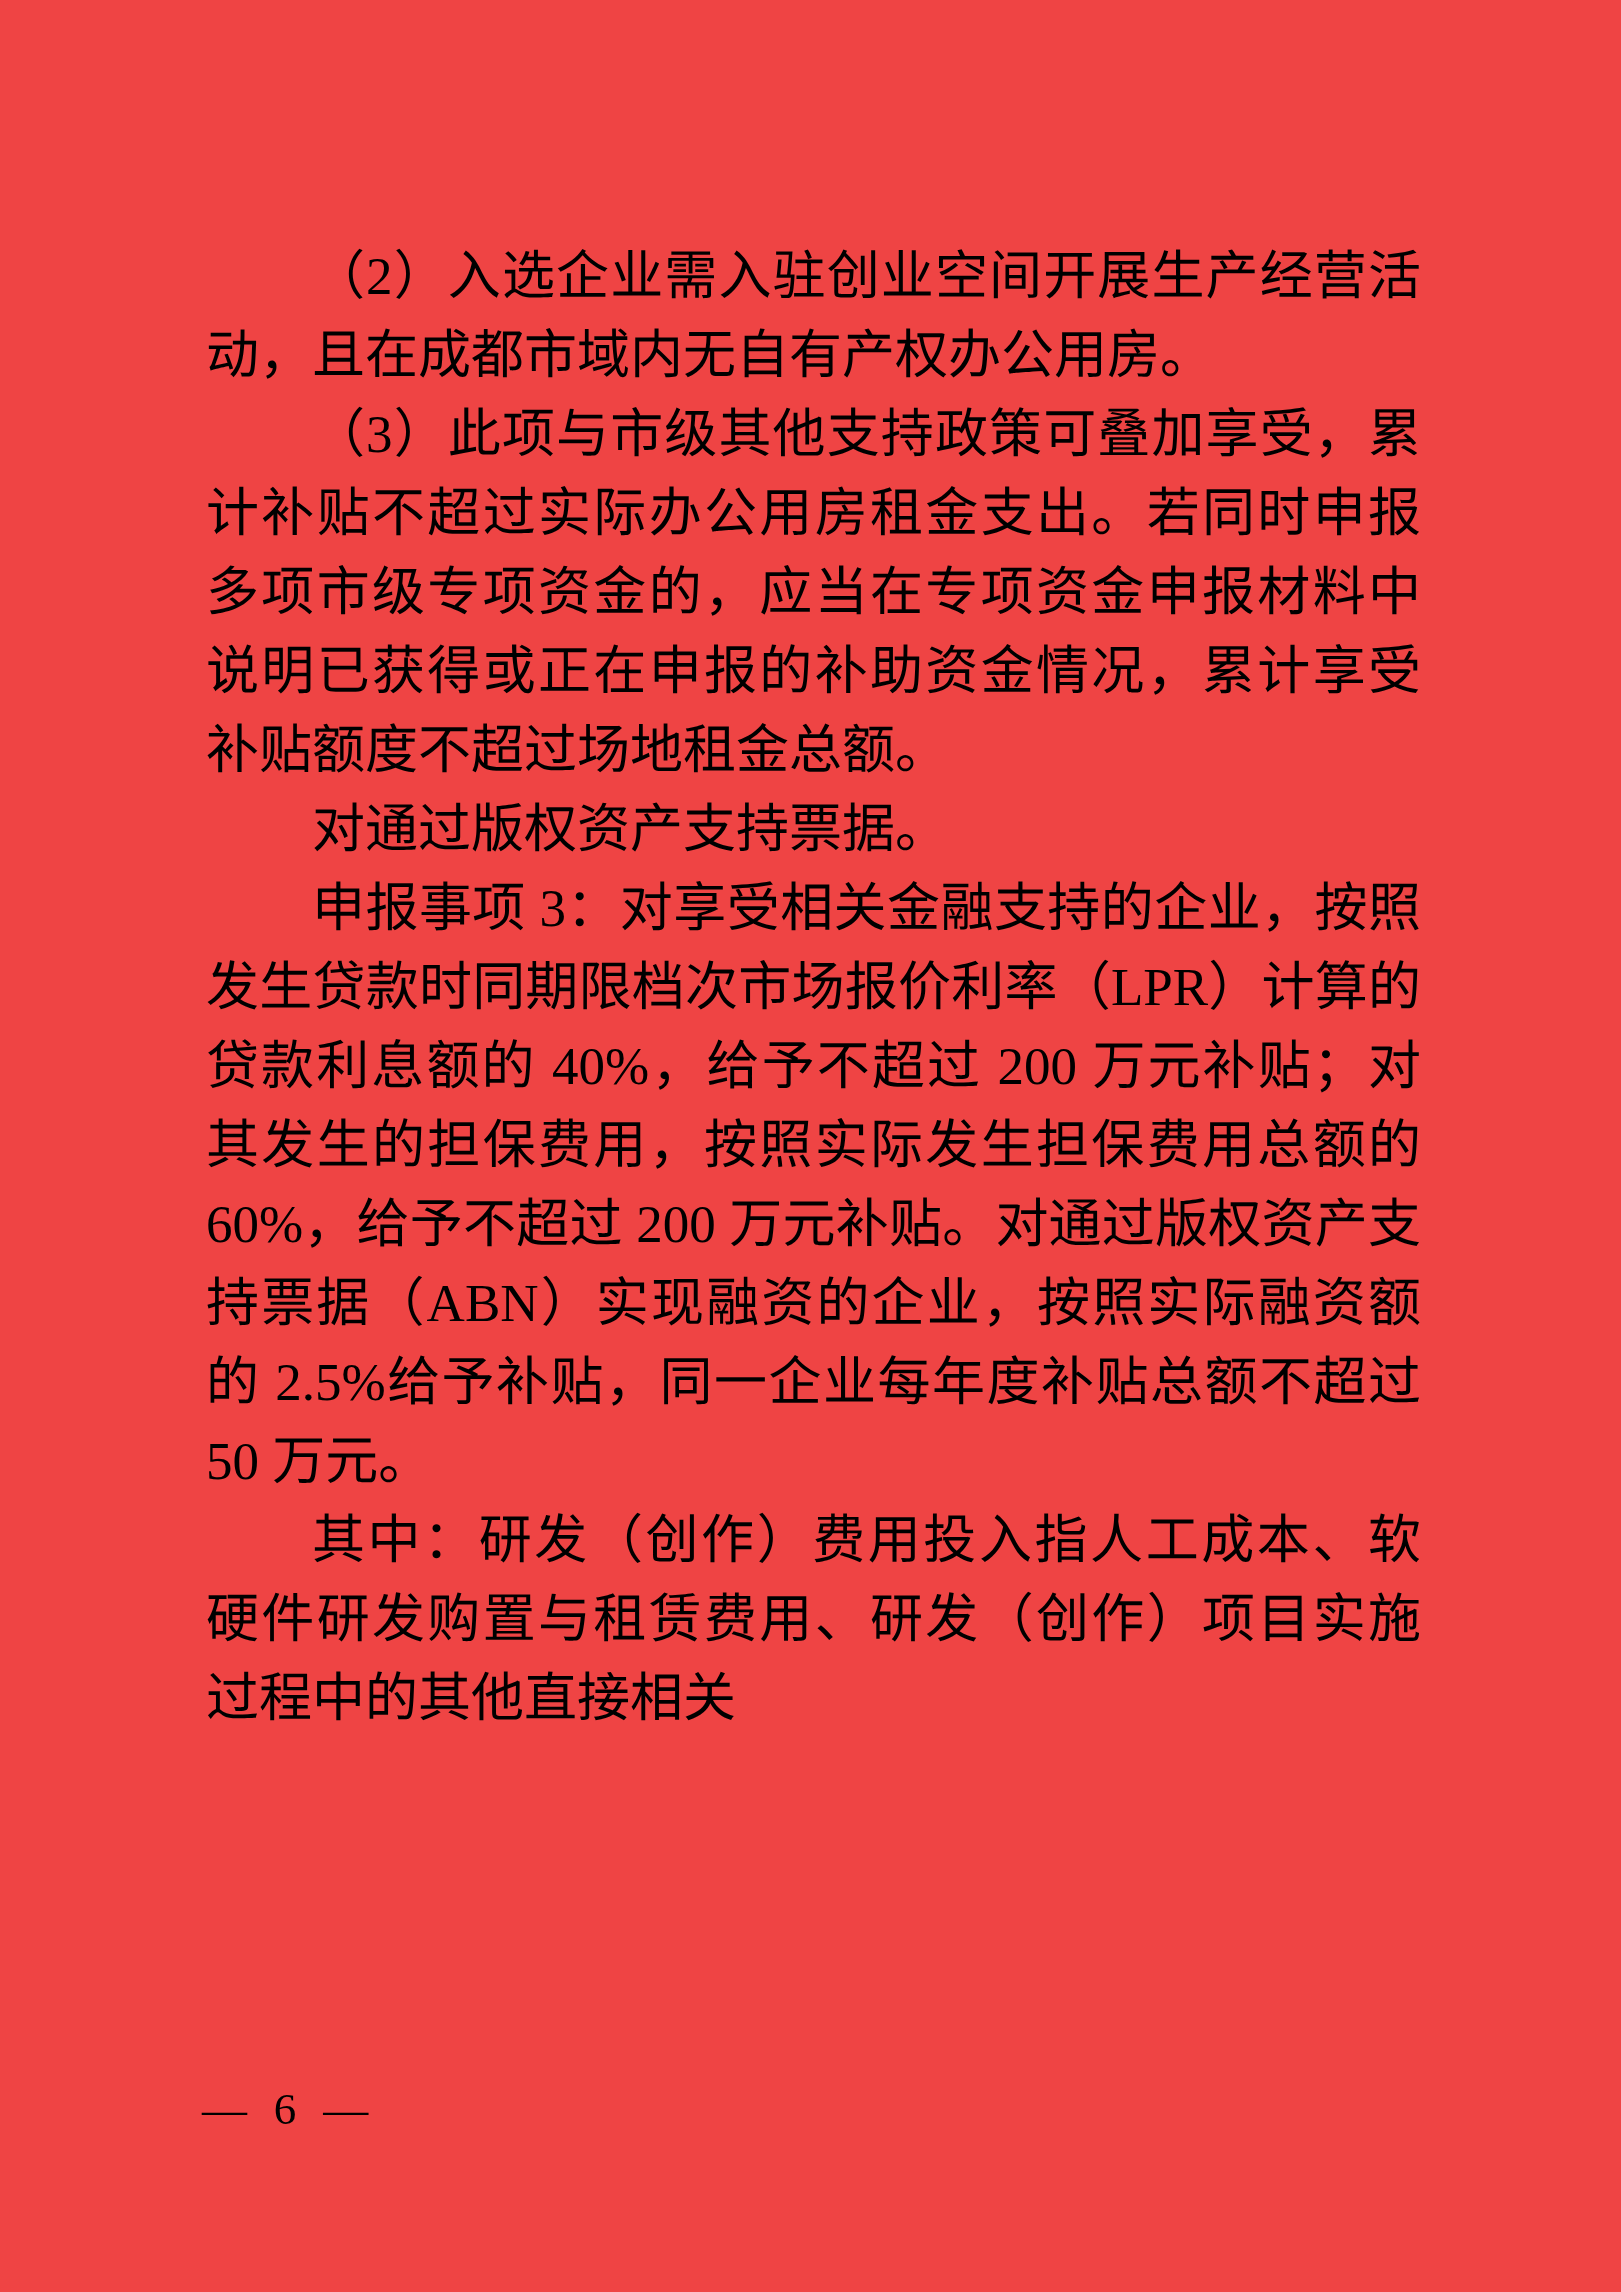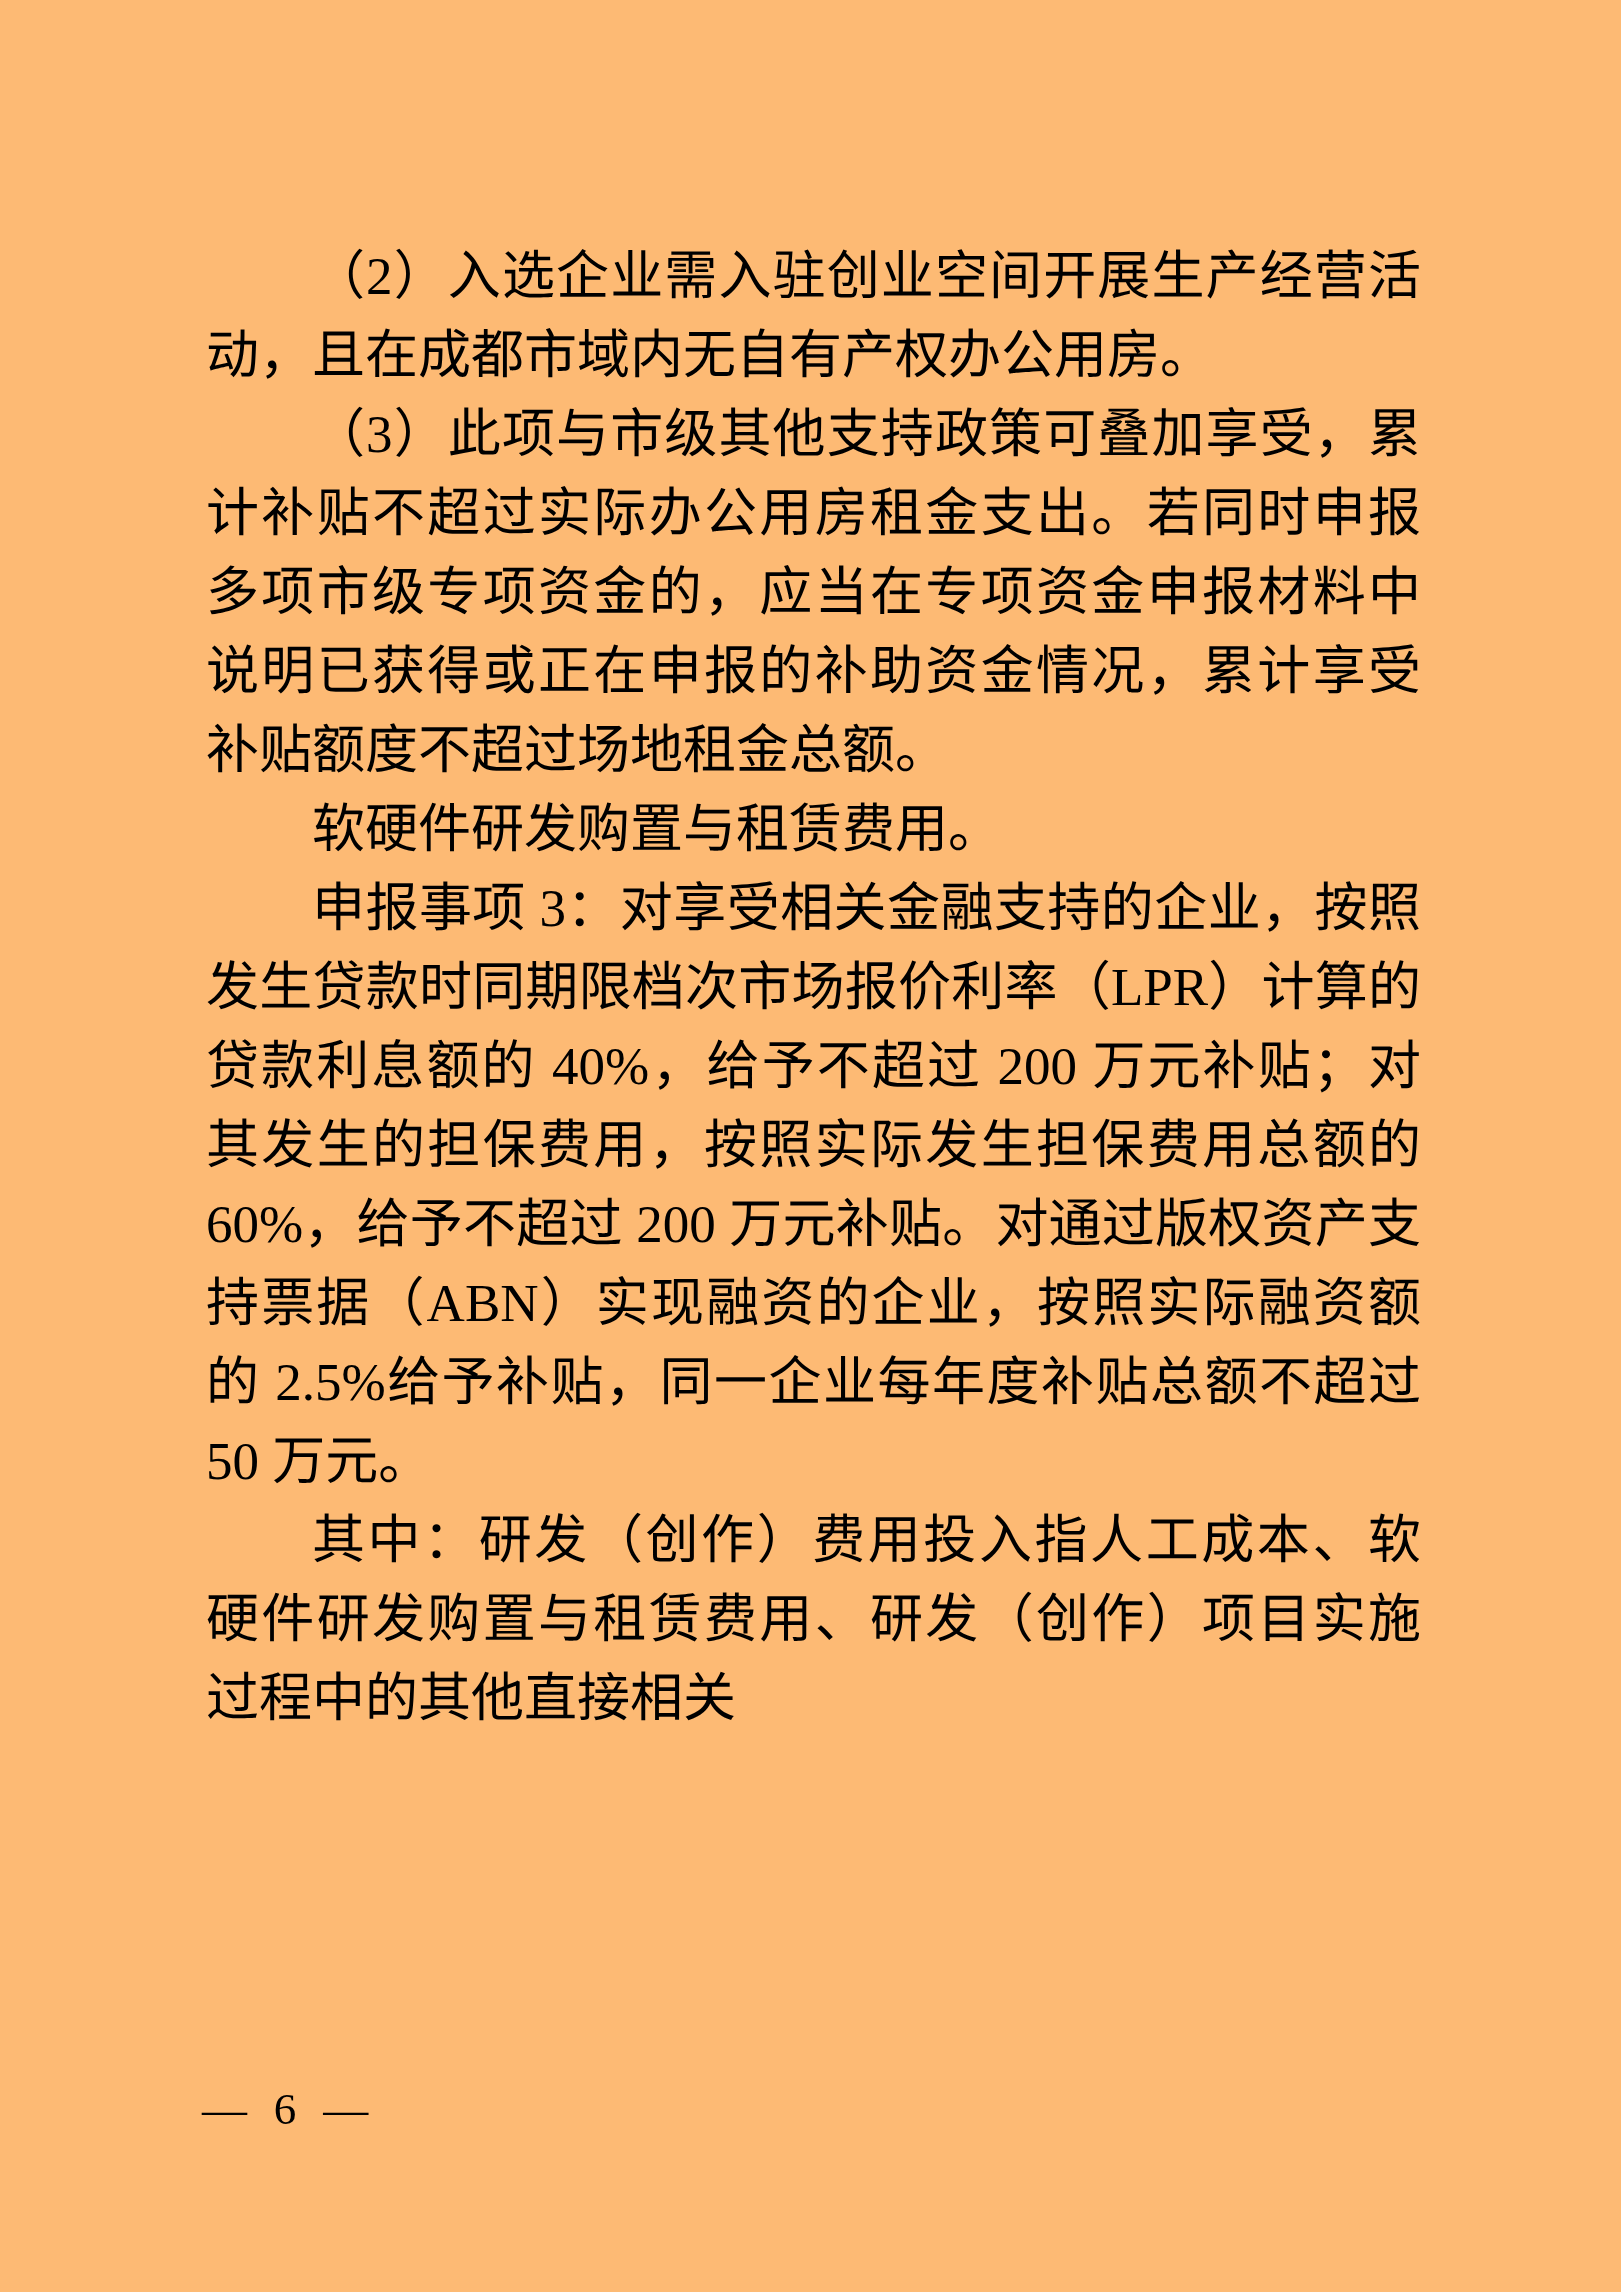--- a/index.html
+++ b/index.html
@@ -5,21 +5,21 @@
   html, body {
     margin: 0;
     padding: 0;
     background: #e8e8e8;
   }
   .page {
     position: relative;
     width: 1621px;
     height: 2293px;
     margin: 0 auto;
-    background: #fdba74;
+    background: #ef4444;
     overflow: hidden;
     font-family: "Liberation Serif", "DejaVu Serif", serif;
     color: #000000;
   }
   .doc-body {
     position: absolute;
     left: 206px;
     top: 237px;
     width: 1215px;
     font-size: 53px;
@@ -47,19 +47,19 @@
     white-space: pre;
   }
 </style>
 </head>
 <body>
 
 <div class="page">
   <div class="doc-body">
       <p class="para body">（2）入选企业需入驻创业空间开展生产经营活动，且在成都市域内无自有产权办公用房。</p>
       <p class="para body">（3）此项与市级其他支持政策可叠加享受，累计补贴不超过实际办公用房租金支出。若同时申报多项市级专项资金的，应当在专项资金申报材料中说明已获得或正在申报的补助资金情况，累计享受补贴额度不超过场地租金总额。</p>
-      <p class="para body">软硬件研发购置与租赁费用。</p>
+      <p class="para body">对通过版权资产支持票据。</p>
       <p class="para body">申报事项 3：对享受相关金融支持的企业，按照发生贷款时同期限档次市场报价利率（LPR）计算的贷款利息额的 40%，给予不超过 200 万元补贴；对其发生的担保费用，按照实际发生担保费用总额的 60%，给予不超过 200 万元补贴。对通过版权资产支持票据（ABN）实现融资的企业，按照实际融资额的 2.5%给予补贴，同一企业每年度补贴总额不超过 50 万元。</p>
       <p class="para body">其中：研发（创作）费用投入指人工成本、软硬件研发购置与租赁费用、研发（创作）项目实施过程中的其他直接相关</p>
     </div>
   <div class="page-number">— 6 —</div>
 </div>
 
 
 </body></html>

